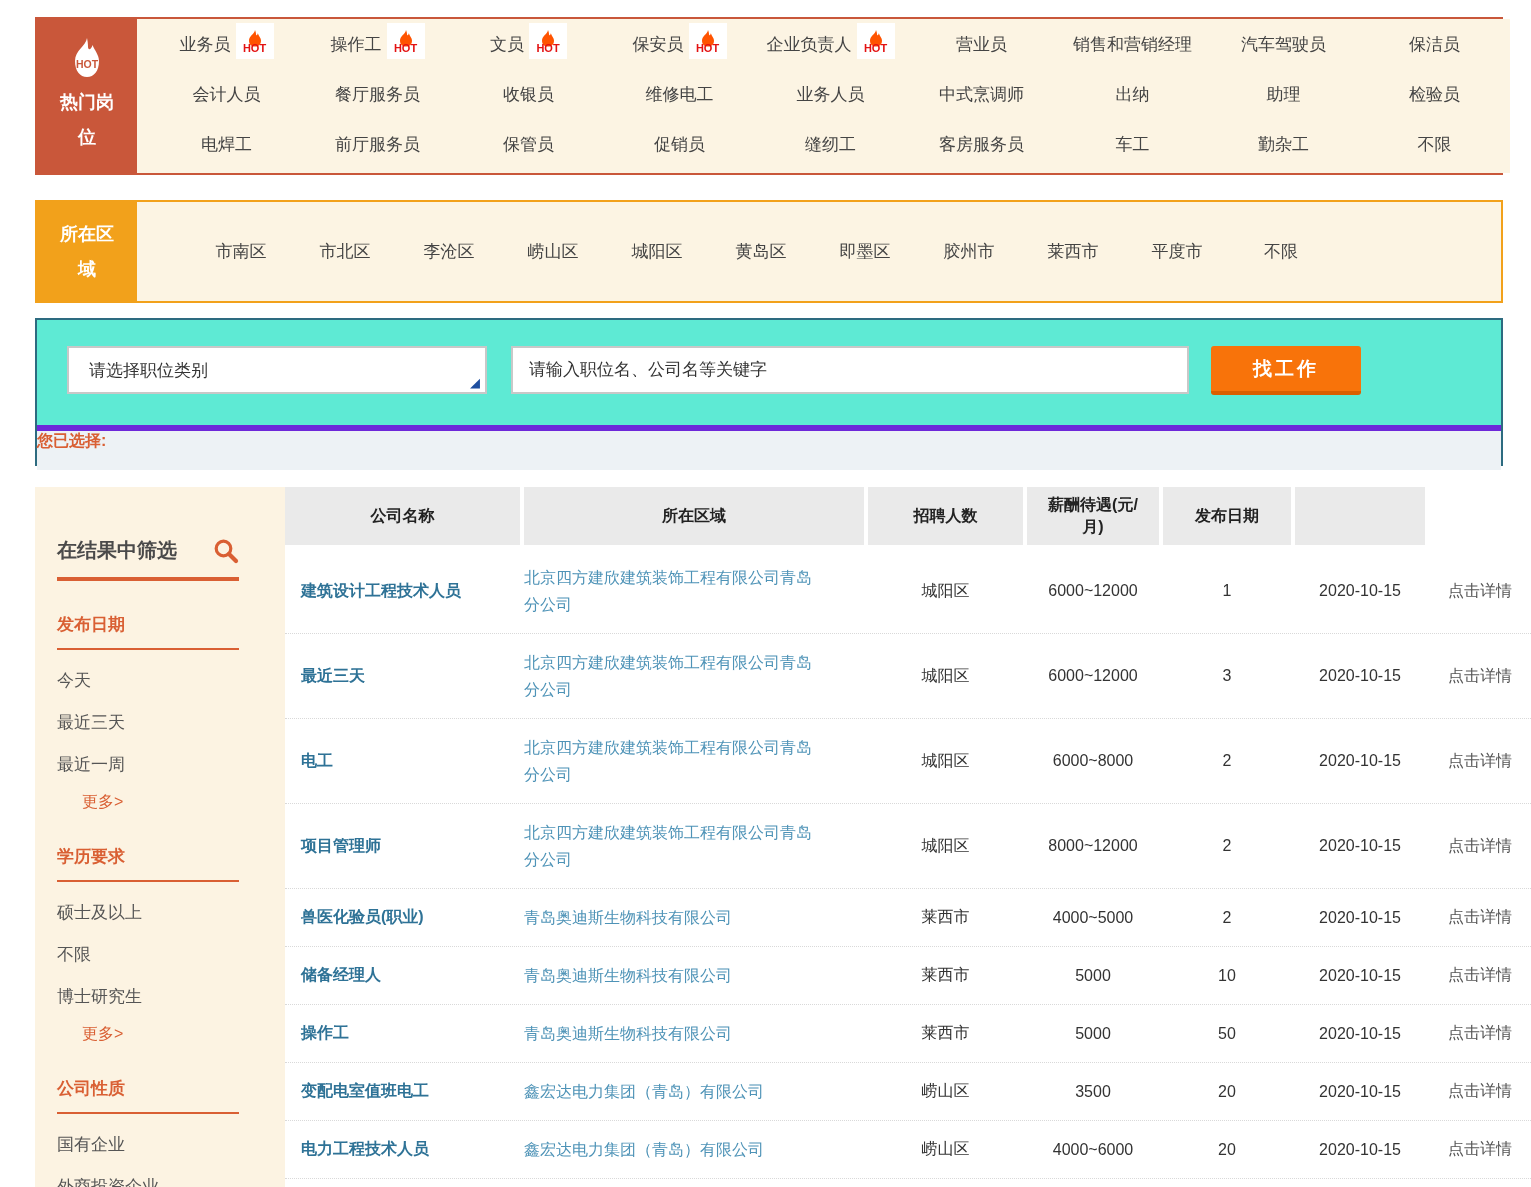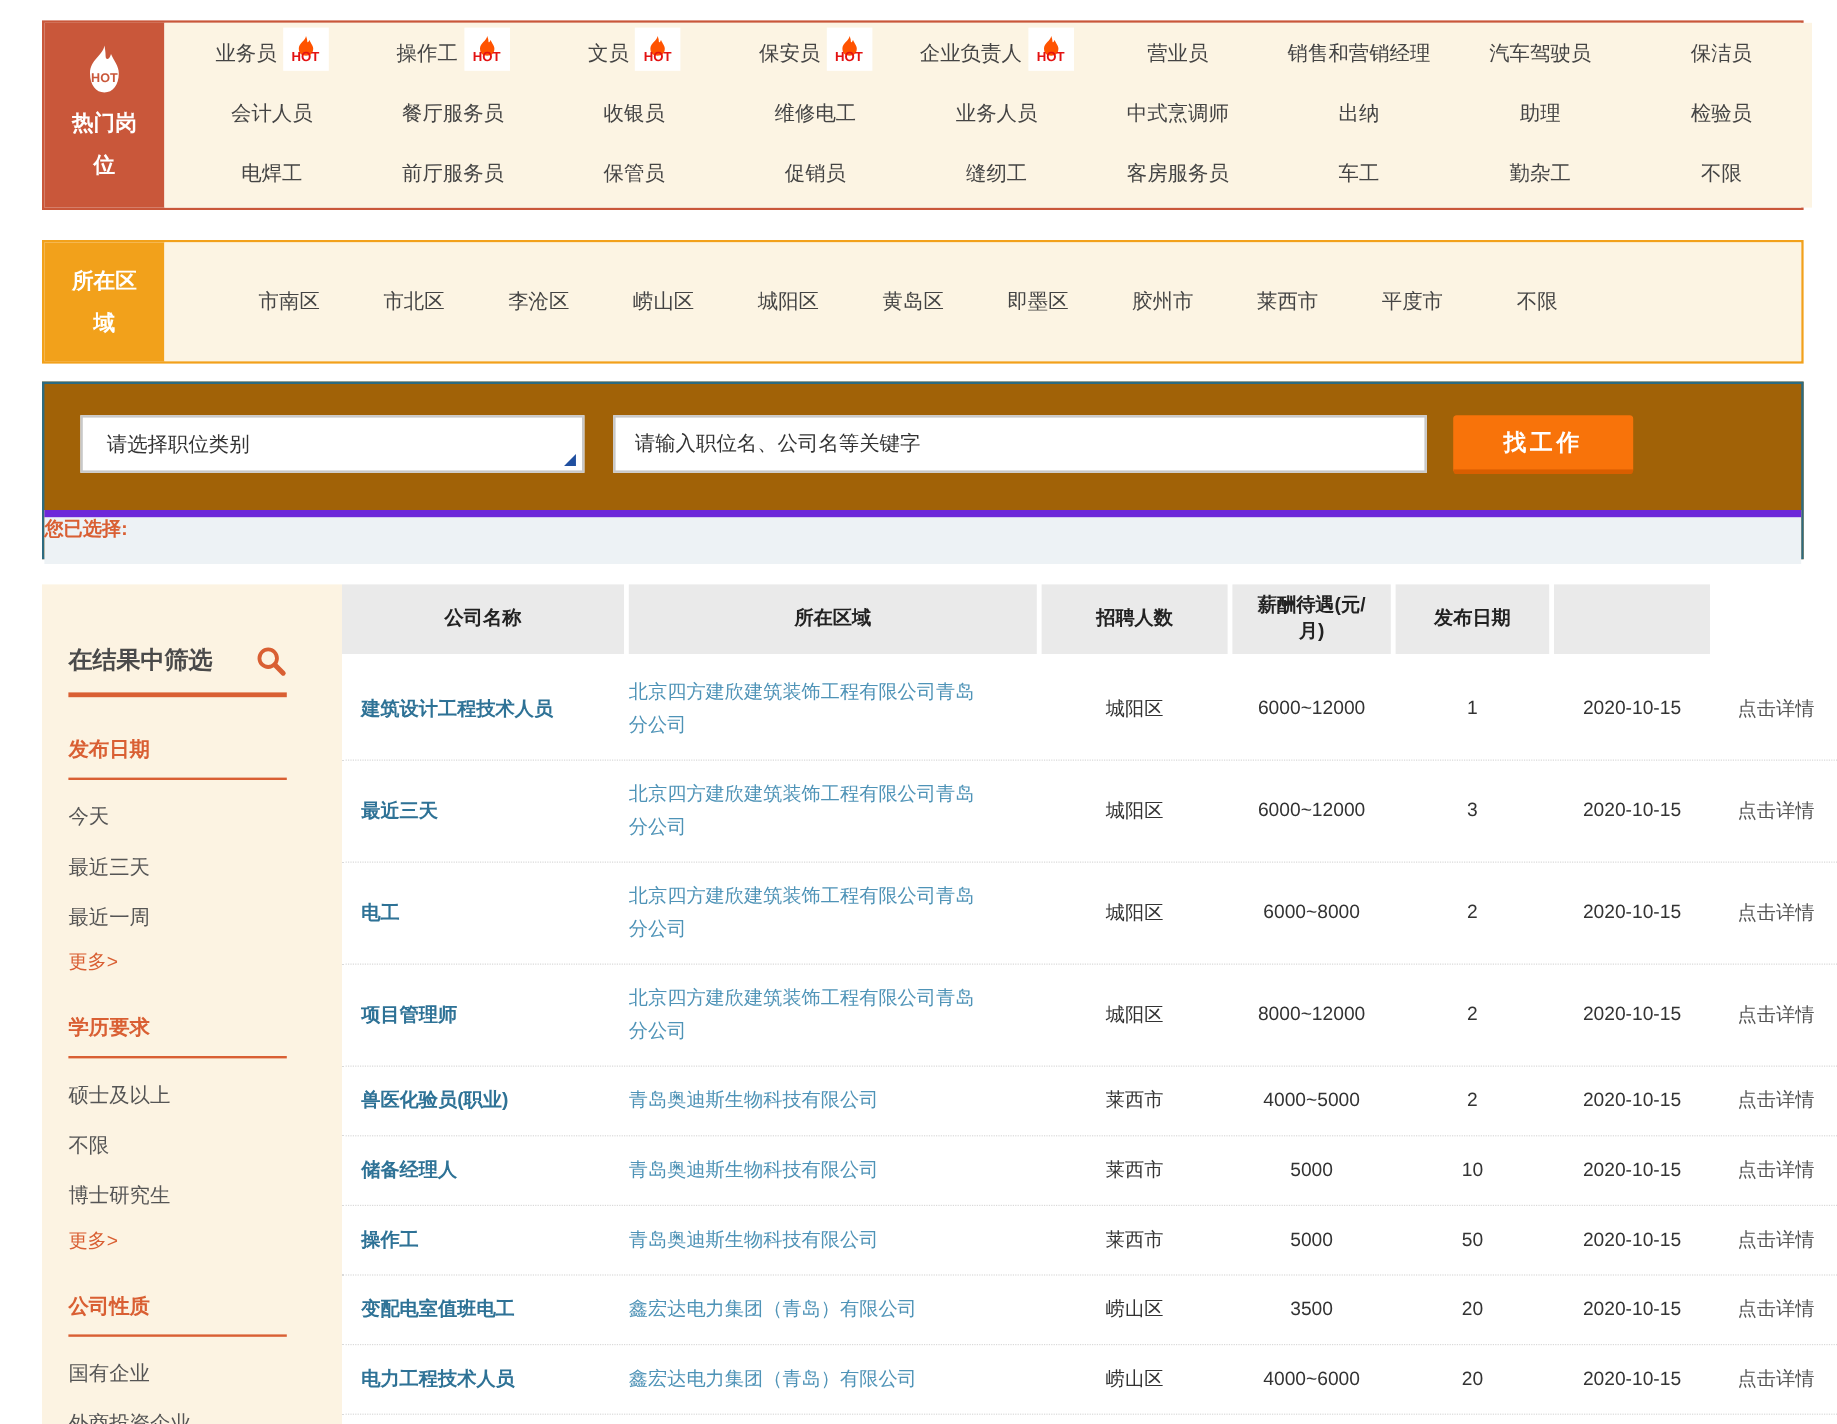--- a/index.html
+++ b/index.html
@@ -18,40 +18,40 @@
   .panel-body{flex:1;background:#FCF4E3;display:flex;flex-direction:column;}
   .hot-row{display:grid;grid-template-columns:repeat(9,151px);height:50px;align-items:center;padding-left:14px;}
   .hot-cell{display:flex;align-items:center;justify-content:center;white-space:nowrap;}
   .hot-link{font-size:17px;color:#444;cursor:pointer;}
   .hot-badge{display:inline-flex;flex-direction:column;align-items:center;justify-content:center;width:38px;height:36px;background:#fff;margin-left:5px;transform:translateY(-3px);}
   .hot-badge b{font-size:11px;line-height:10px;color:#E31212;font-weight:bold;letter-spacing:0;margin-top:-4px;}
   .district-row{display:grid;grid-template-columns:repeat(11,104px);align-items:center;height:100%;padding-left:52px;}
   .district{font-size:17px;color:#444;text-align:center;cursor:pointer;}
 
   
-  .search-panel{position:absolute;left:35px;top:318px;width:1468px;height:148px;border:2px solid #2D6B80;box-sizing:border-box;background:#a16207;}
+  .search-panel{position:absolute;left:35px;top:318px;width:1468px;height:148px;border:2px solid #2D6B80;box-sizing:border-box;background:#5eead4;}
   .search-top{position:relative;height:105px;}
   .select{position:absolute;left:30px;top:26px;width:420px;height:48px;border:2px solid #C8C8C8;box-sizing:border-box;background:#fff;display:flex;align-items:center;padding-left:20px;font-size:17px;color:#333;cursor:pointer;}
   .select .tri{position:absolute;right:5px;bottom:3px;font-size:13px;color:#1F4FA0;line-height:13px;}
   .keyword-input{position:absolute;left:474px;top:26px;width:678px;height:48px;border:2px solid #C8C8C8;box-sizing:border-box;padding:16px 16px;font-size:17px;color:#333;font-family:"Liberation Sans","DejaVu Sans",sans-serif;}
   .keyword-input::placeholder{color:#333;opacity:1;}
   .find-btn{position:absolute;left:1174px;top:26px;width:150px;height:49px;background:#F8730A;border:none;border-bottom:4px solid #D95E00;border-radius:3px;color:#fff;font-size:19px;font-weight:bold;letter-spacing:3px;cursor:pointer;font-family:"Liberation Sans","DejaVu Sans",sans-serif;}
   .search-selected{height:39px;border-top:6px solid #6d28d9;background:#EDF2F5;display:flex;align-items:flex-start;}
   .search-selected span{color:#D95F33;font-size:16px;font-weight:bold;}
 
   
   .main{position:absolute;left:35px;top:487px;width:1496px;height:700px;display:flex;}
   .sidebar{width:250px;flex:0 0 250px;background:#FCF3E2;box-sizing:border-box;padding:50px 12px 0 22px;}
   .sidebar-title-row{display:flex;align-items:center;justify-content:space-between;width:182px;}
   .sidebar-title{font-size:20px;font-weight:bold;color:#4A4A4A;}
   .title-rule{width:182px;height:4px;background:#D95F33;margin-top:13px;}
   .filter-title{margin:32px 0 0 0;font-size:17px;font-weight:bold;color:#D95F33;}
   .filter-rule{width:182px;height:2px;background:#D95F33;margin-top:12px;}
   .filter-item{margin-top:19px;font-size:17px;color:#555;cursor:pointer;}
-  .filter-more{margin-top:16px;font-size:16px;color:#D95F33;cursor:pointer;}
+  .filter-more{margin-top:16px;font-size:16px;color:#D95F33;cursor:pointer;margin-left:25px;}
 
   
   .jobtable{flex:1;background:#fff;}
   .thead,.tr{display:grid;grid-template-columns:235px 340px 155px 132px 128px 130px auto;column-gap:4px;}
   .th{background:#EAEAEA;height:58px;display:flex;align-items:center;justify-content:center;text-align:center;font-size:16px;font-weight:bold;color:#222;line-height:1.35;padding:0 12px;box-sizing:border-box;}
   .tbody{margin-top:4px;}
   .tr{border-bottom:1px dotted #D9D9D9;align-items:center;padding:15px 0;}
   .td{font-size:16px;color:#333;}
   .td.title{padding-left:16px;font-weight:bold;color:#2E7296;cursor:pointer;}
   .td.company{color:#4E93B7;line-height:27px;max-width:292px;cursor:pointer;}

